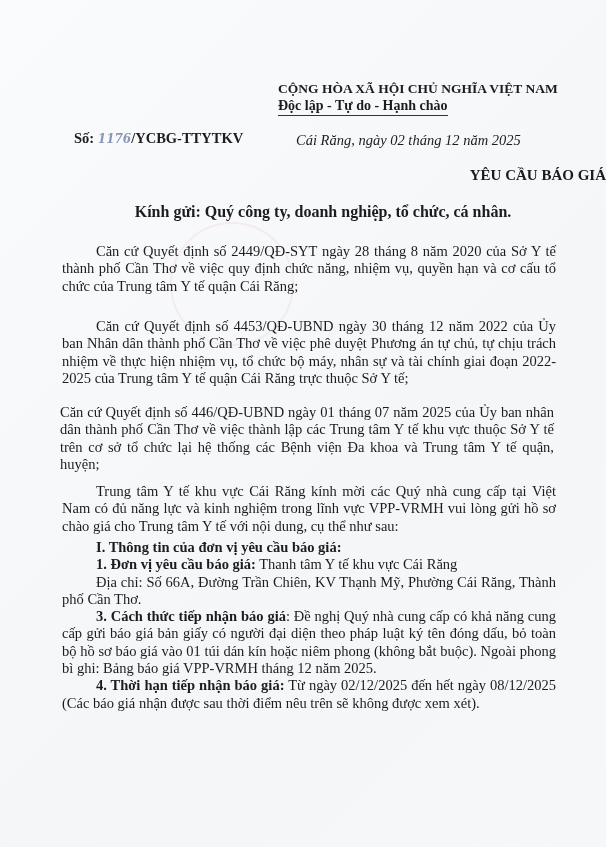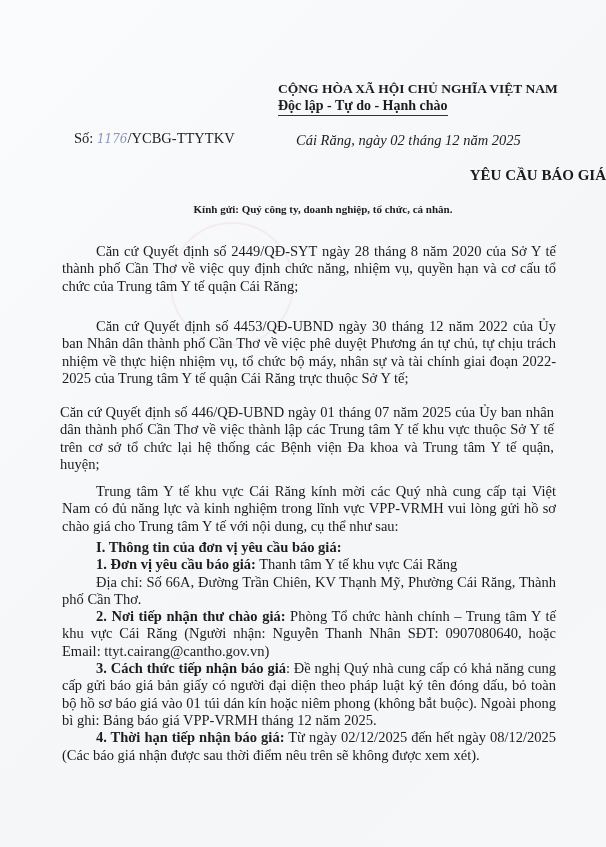--- a/index.html
+++ b/index.html
@@ -21,42 +21,42 @@
       text-align: center; font-size: 14.5px; line-height: 17px;
     }
     .hdr-left .l1 { font-weight: normal; }
     .hdr-left .l2, .hdr-left .l3 { font-weight: bold; }
     .hdr-left .l3 { display: inline-block; position: relative; }
     .hdr-left .l3::after {
       content: ""; position: absolute; left: 8px; right: 8px; bottom: -2px;
       border-bottom: 1px solid #333;
     }
     .so-line {
-      position: absolute; left: 74px; top: 130px; font-size: 14.5px;
+      position: absolute; left: 74px; top: 130px; font-size: 14.5px; font-weight: bold;
     }
     .so-num { font-family: "DejaVu Serif", serif; font-style: italic; color: #8a96b8; font-size: 12px; }
     .hdr-right {
       position: absolute; left: 278px; top: 80px; width: 300px;
       text-align: left; font-weight: bold; font-size: 13.5px; line-height: 17px;
     }
     .hdr-right .motto { display: inline-block; position: relative; font-size: 14px; }
     .hdr-right .motto::after {
       content: ""; position: absolute; left: 0; right: 0; bottom: -2px;
       border-bottom: 1px solid #333;
     }
     .place-date {
       position: absolute; left: 296px; top: 132px; font-style: italic; font-size: 14.5px;
     }
     .title {
       position: absolute; left: 0; right: 0; top: 167px; text-align: right;
       font-weight: bold; font-size: 15px;
     }
     .greeting {
       position: absolute; left: 0; right: 0; top: 203px; text-align: center;
-      font-weight: bold; font-size: 11px; padding-left: 40px;
+      font-weight: bold; font-size: 16px; padding-left: 40px;
     }
     .body-text {
       position: absolute; left: 62px; width: 494px;
       font-size: 14.5px; line-height: 17.3px; text-align: justify;
     }
     .p { margin: 0; }
     .indent { text-indent: 34px; }
     .b { font-weight: bold; }
   </style>
 </head>
@@ -94,17 +94,16 @@
   </div>
 
   <div class="body-text" style="top:483px;">
     <p class="p indent">Trung tâm Y tế khu vực Cái Răng kính mời các Quý nhà cung cấp tại Việt Nam có đủ năng lực và kinh nghiệm trong lĩnh vực VPP-VRMH vui lòng gửi hồ sơ chào giá cho Trung tâm Y tế với nội dung, cụ thể như sau:</p>
   </div>
 
   <div class="body-text" style="top:539px;">
     <p class="p indent b">I. Thông tin của đơn vị yêu cầu báo giá:</p>
     <p class="p indent"><span class="b">1. Đơn vị yêu cầu báo giá:</span><span> Thanh tâm Y tế khu vực Cái Răng</span></p>
     <p class="p indent">Địa chỉ: Số 66A, Đường Trần Chiên, KV Thạnh Mỹ, Phường Cái Răng, Thành phố Cần Thơ.</p>
-    <p class="p indent"><span class="b">2. Nơi tiếp nhận thư chào giá:</span><span> Phòng Tổ chức hành chính – Trung tâm Y tế khu vực Cái Răng (Người nhận: Nguyễn Thanh Nhân SĐT: 0907080640, hoặc Email: ttyt.cairang@cantho.gov.vn)</span></p>
     <p class="p indent"><span class="b">3. Cách thức tiếp nhận báo giá</span><span>:  Đề nghị Quý nhà cung cấp có khả năng cung cấp gửi báo giá bản giấy có người đại diện theo pháp luật ký tên đóng dấu, bỏ toàn bộ hồ sơ báo giá vào 01 túi dán kín hoặc niêm phong (không bắt buộc). Ngoài phong bì ghi: Bảng báo giá VPP-VRMH tháng 12 năm 2025.</span></p>
     <p class="p indent"><span class="b">4. Thời hạn tiếp nhận báo giá:</span><span> Từ ngày 02/12/2025 đến hết ngày 08/12/2025 (Các báo giá nhận được sau thời điểm nêu trên sẽ không được xem xét).</span></p>
   </div>
 </div>
 
 </body></html>

